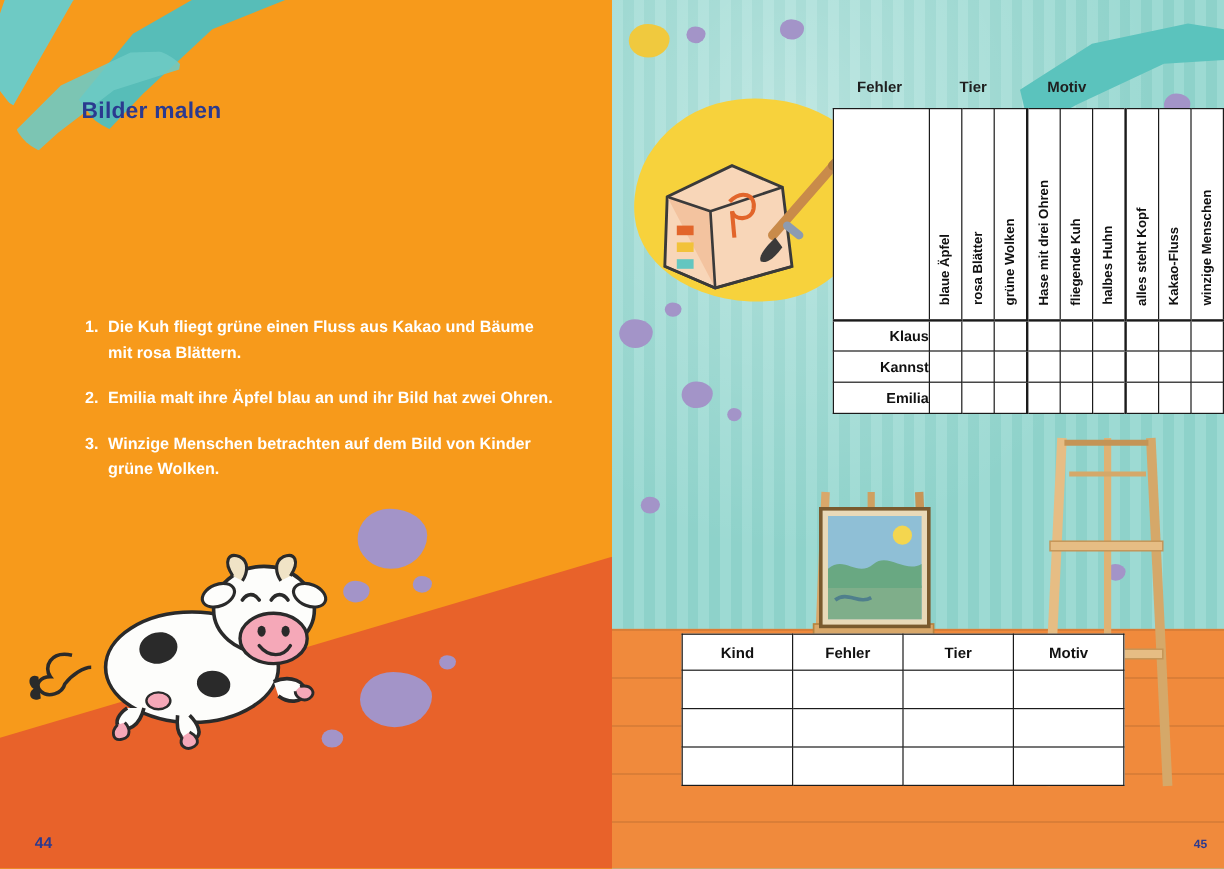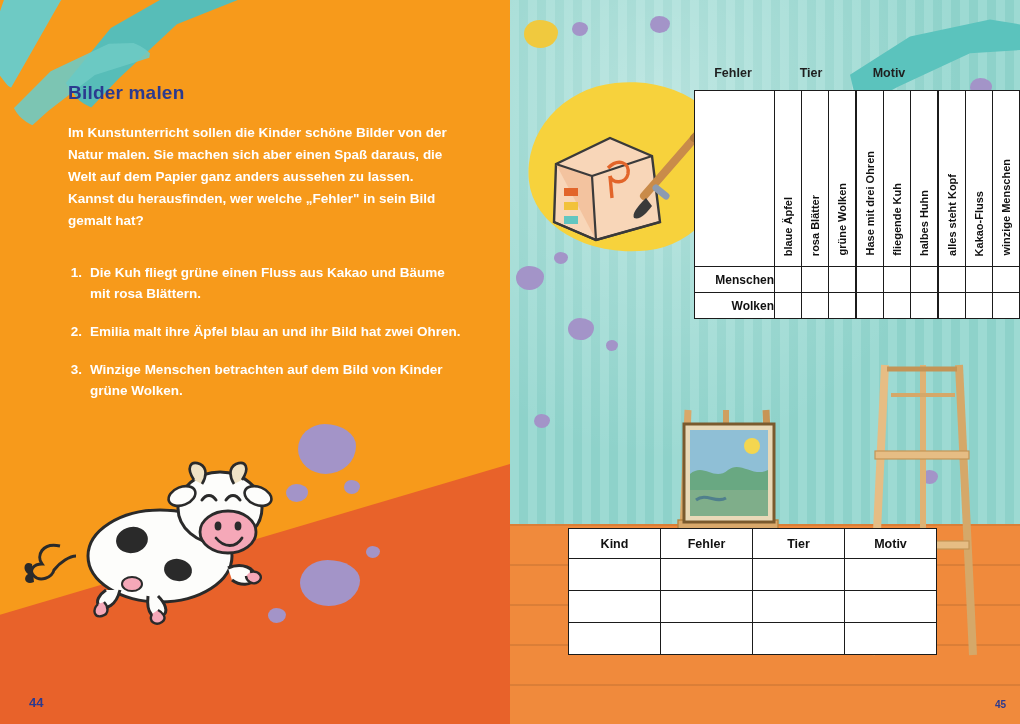--- a/index.html
+++ b/index.html
@@ -221,21 +221,20 @@
     <div class="teal-brush brush3"></div>
 
     <div class="splat" style="left:298px; top:424px; width:58px; height:50px;"></div>
     <div class="splat" style="left:286px; top:484px; width:22px; height:18px;"></div>
     <div class="splat" style="left:344px; top:480px; width:16px; height:14px;"></div>
     <div class="splat" style="left:300px; top:560px; width:60px; height:46px;"></div>
     <div class="splat" style="left:366px; top:546px; width:14px; height:12px;"></div>
     <div class="splat" style="left:268px; top:608px; width:18px; height:15px;"></div>
 
     <div class="l-title">Bilder malen</div>
-    <div class="l-intro">Im Kunstunterricht sollen die Kinder schöne Bilder von der Natur malen. Sie machen sich aber einen Spaß daraus, die Welt auf dem Papier ganz anders aussehen zu lassen. Kannst du herausfinden, wer welche „Fehler" in sein Bild gemalt hat?</div>
 
     <div class="l-clues">
       <div class="clue">
         <div class="clue-num">1.</div>
         <div class="clue-text">Die Kuh fliegt grüne einen Fluss aus Kakao und Bäume mit rosa Blättern.</div>
       </div>
       <div class="clue">
         <div class="clue-num">2.</div>
         <div class="clue-text">Emilia malt ihre Äpfel blau an und ihr Bild hat zwei Ohren.</div>
       </div>
@@ -363,33 +362,45 @@
           <td class="vlabel"><span class="vtxt">grüne Wolken</span></td>
           <td class="vlabel thickcol"><span class="vtxt">Hase mit drei Ohren</span></td>
           <td class="vlabel"><span class="vtxt">fliegende Kuh</span></td>
           <td class="vlabel"><span class="vtxt">halbes Huhn</span></td>
           <td class="vlabel thickcol"><span class="vtxt">alles steht Kopf</span></td>
           <td class="vlabel"><span class="vtxt">Kakao-Fluss</span></td>
           <td class="vlabel"><span class="vtxt">winzige Menschen</span></td>
         </tr>
 
         <tr>
-          <td class="rowname">Menschen</td>
+          <td class="rowname thickrow-top">Klaus</td>
+          <td class="cell thickrow-top"></td>
+          <td class="cell thickrow-top"></td>
+          <td class="cell thickrow-top"></td>
+          <td class="cell thickcol thickrow-top"></td>
+          <td class="cell thickrow-top"></td>
+          <td class="cell thickrow-top"></td>
+          <td class="cell thickcol thickrow-top"></td>
+          <td class="cell thickrow-top"></td>
+          <td class="cell thickrow-top"></td>
+        </tr>
+        <tr>
+          <td class="rowname">Kannst</td>
           <td class="cell"></td>
           <td class="cell"></td>
           <td class="cell"></td>
           <td class="cell thickcol"></td>
           <td class="cell"></td>
           <td class="cell"></td>
           <td class="cell thickcol"></td>
           <td class="cell"></td>
           <td class="cell"></td>
         </tr>
         <tr>
-          <td class="rowname">Wolken</td>
+          <td class="rowname">Emilia</td>
           <td class="cell"></td>
           <td class="cell"></td>
           <td class="cell"></td>
           <td class="cell thickcol"></td>
           <td class="cell"></td>
           <td class="cell"></td>
           <td class="cell thickcol"></td>
           <td class="cell"></td>
           <td class="cell"></td>
         </tr>

